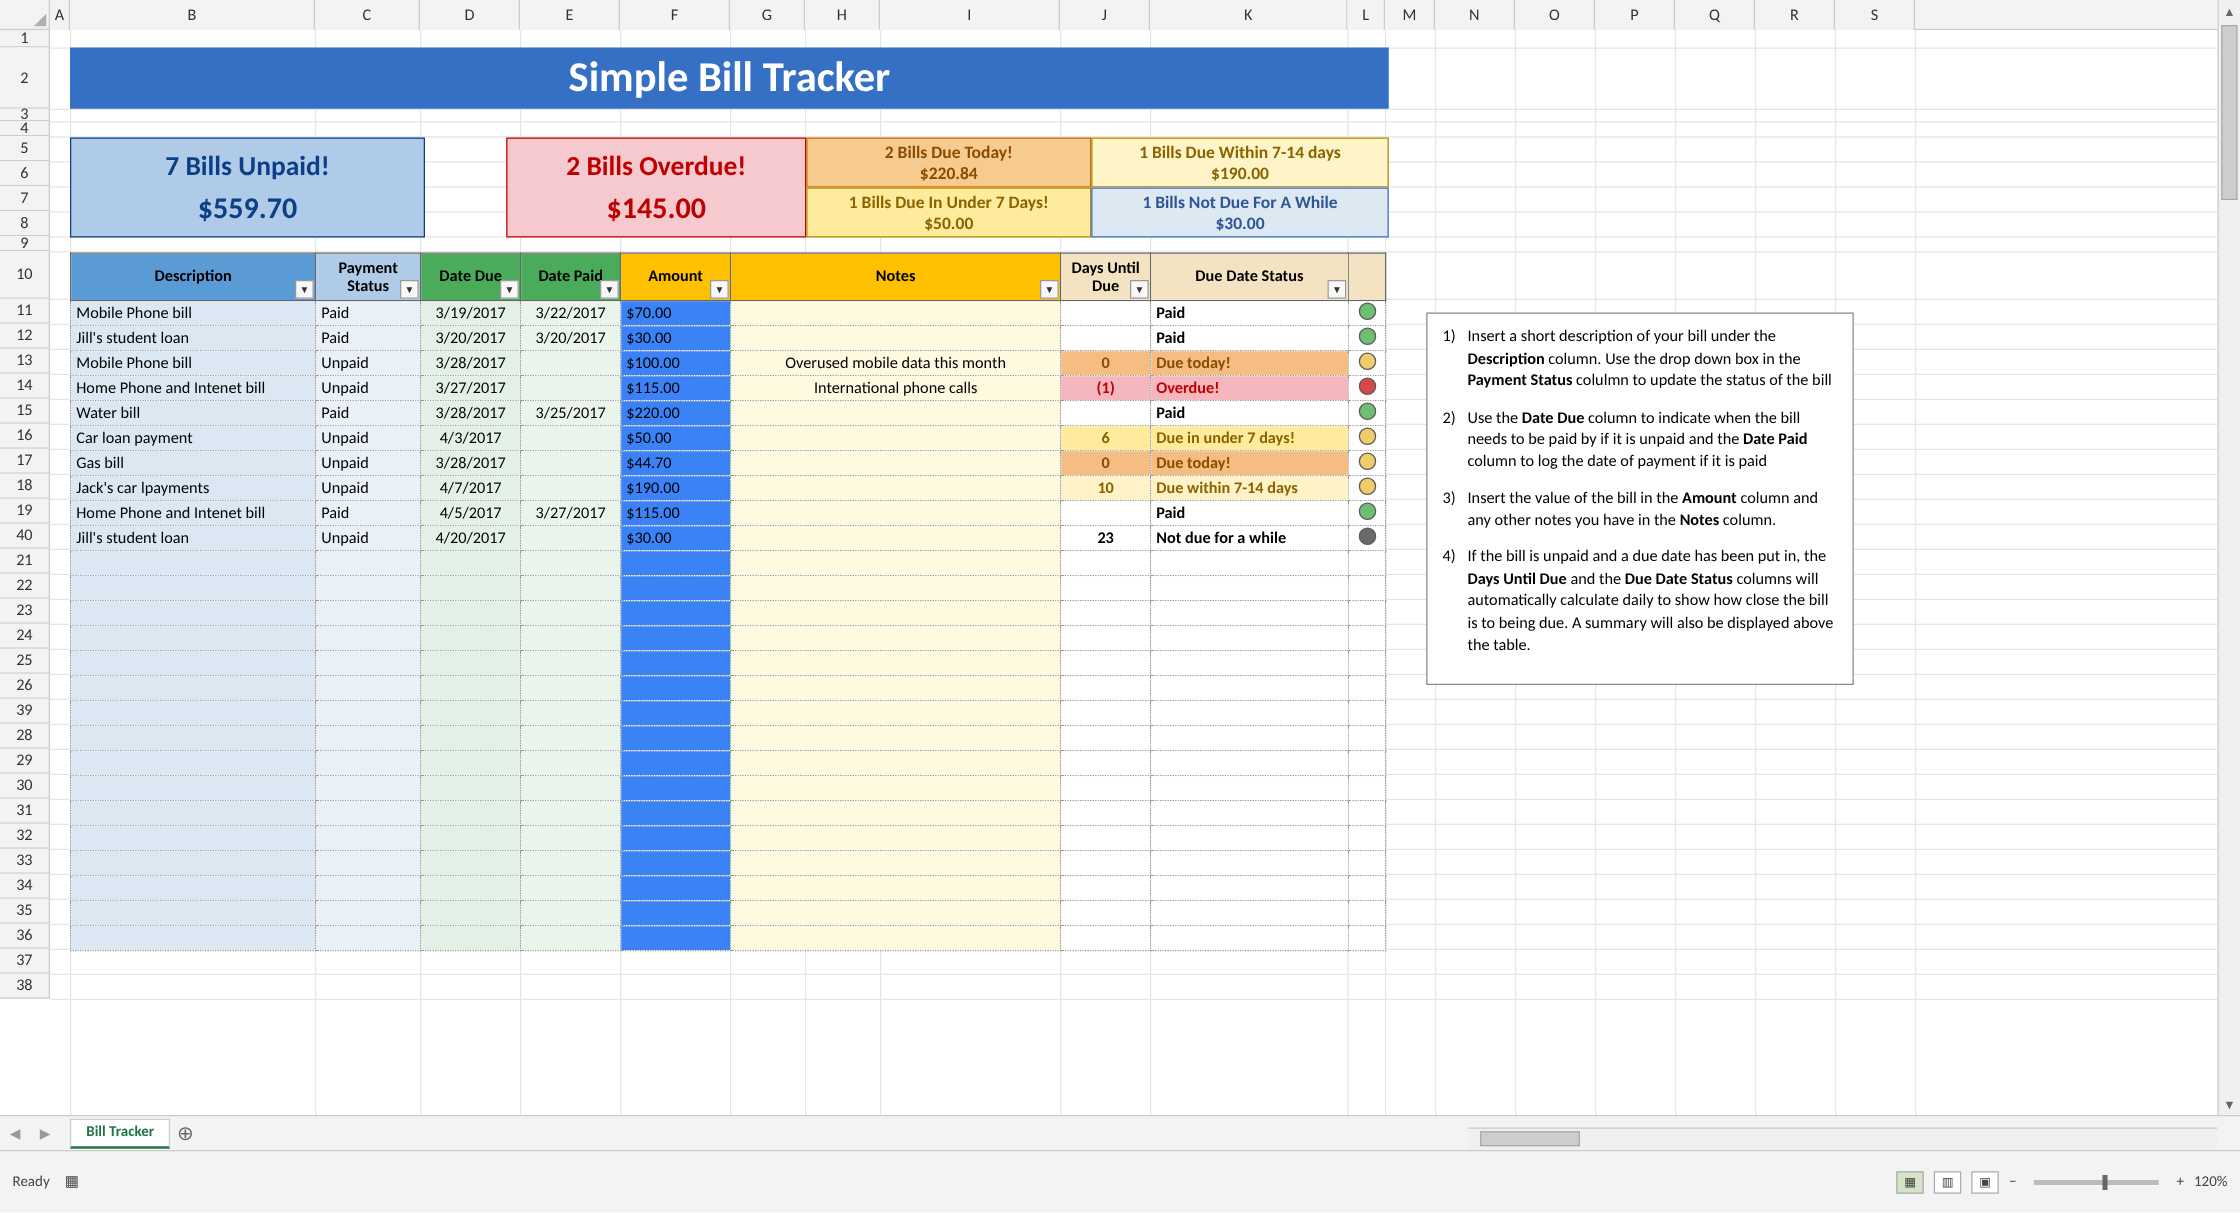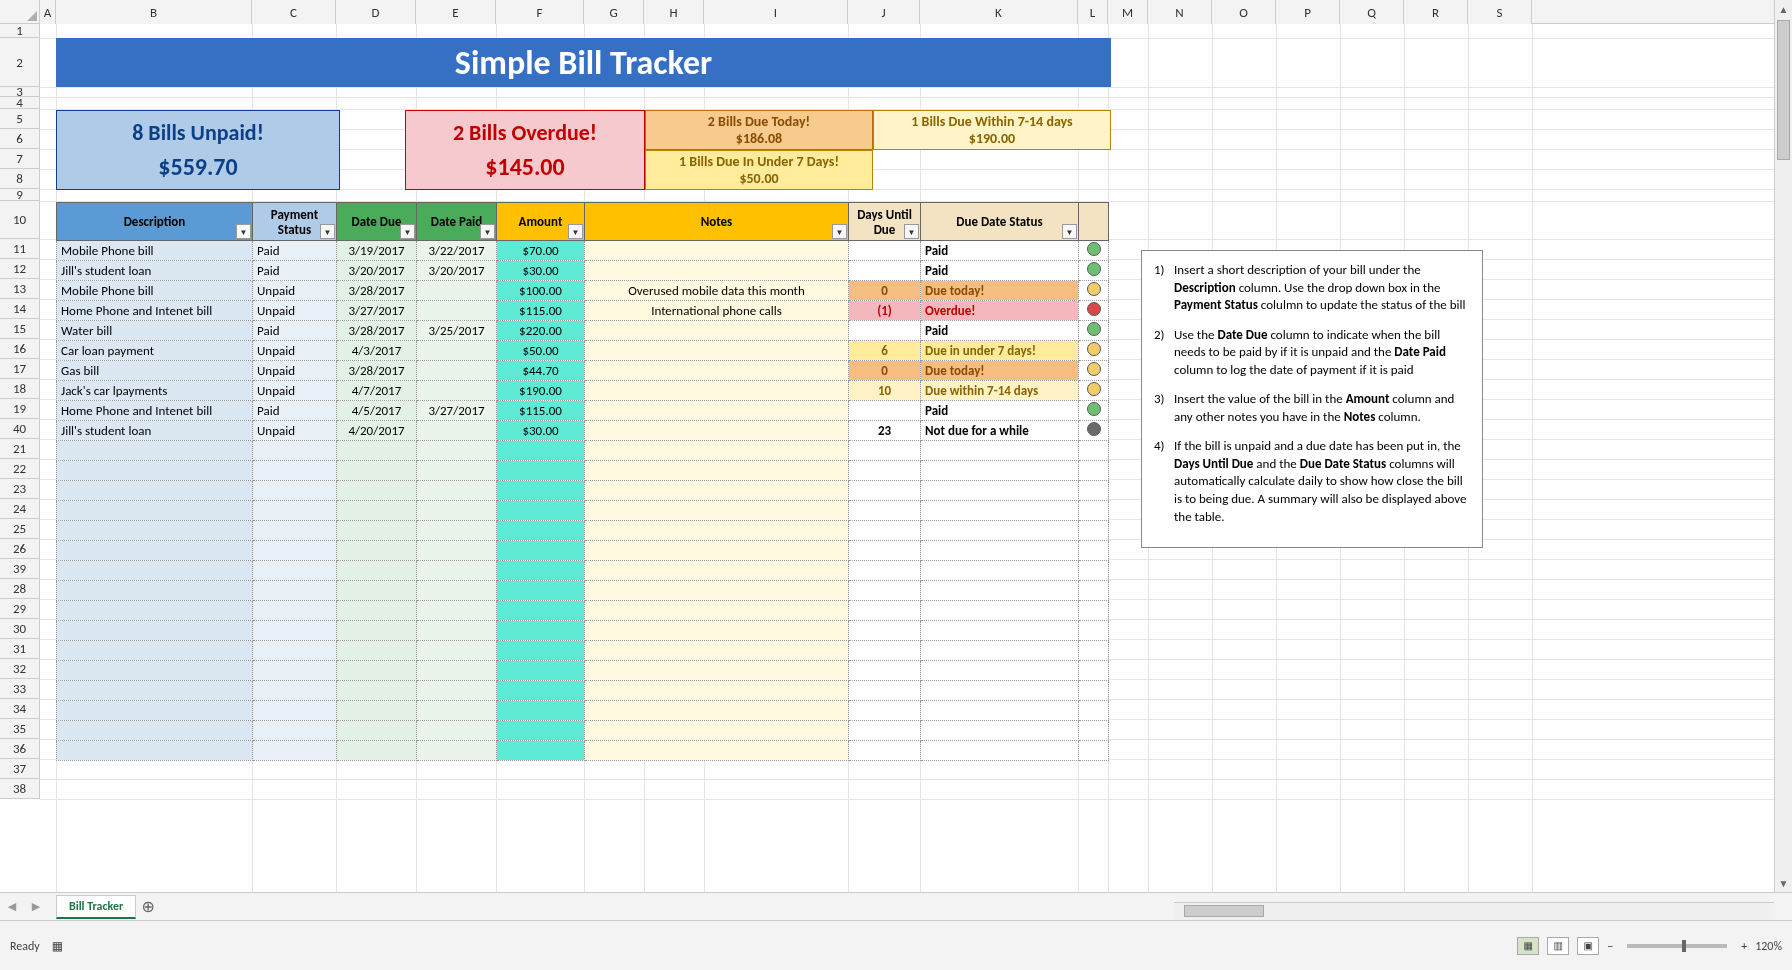--- a/index.html
+++ b/index.html
@@ -177,21 +177,21 @@
   background: #f8f8f8;
   border: 1px solid #999;
   display: flex; align-items: center; justify-content: center;
   font-size: 8px; color: #333;
 }
 
 .c-desc   { background: #dbe8f4; padding-left: 6px;}
 .c-status { background: #e9f0f8; padding-left: 4px;}
 .c-due    { background: #e3f0e5; text-align: center;}
 .c-paid   { background: #eaf4eb; text-align: center;}
-.c-amt    { background: #5eead4; text-align: center; padding-right: 6px;}
+.c-amt    { background: #3b82f6; text-align: left; padding-right: 6px;}
 .c-notes  { background: #fff9e0; text-align: center;}
 .c-days   { background: #fff; text-align: center; font-weight: bold;}
 .c-stat   { background: #fff; font-weight: bold; padding-left: 6px;}
 .c-ind    { background: #fff; text-align: center;}
 
 .row-duetoday .c-days, .row-duetoday .c-stat { background:#f6bd82; color:#8a4c00; }
 .row-overdue  .c-days, .row-overdue  .c-stat { background:#f3b7bd; color:#c00000; }
 .row-due7     .c-days, .row-due7     .c-stat { background:#ffeb9c; color:#8a6400; }
 .row-due14    .c-days, .row-due14    .c-stat { background:#fff2c7; color:#8a6400; }
 
@@ -409,38 +409,42 @@
       <div class="frow" style="top:695px"></div>
       <div class="frow" style="top:715px"></div>
       <div class="frow" style="top:735px"></div>
       <div class="frow" style="top:755px"></div>
       <div class="frow" style="top:775px"></div>
     </div>
 
   <div class="title-bar">Simple Bill Tracker</div>
 
   <div class="sum-box sum-unpaid">
-    <div class="l1">8 Bills Unpaid!</div>
+    <div class="l1">7 Bills Unpaid!</div>
     <div class="l2">$559.70</div>
   </div>
   <div class="sum-box sum-overdue">
     <div class="l1">2 Bills Overdue!</div>
     <div class="l2">$145.00</div>
   </div>
   <div class="sum-box sum-small sum-duetoday">
     <div class="l1">2 Bills Due Today!</div>
-    <div class="l2">$186.08</div>
+    <div class="l2">$220.84</div>
   </div>
   <div class="sum-box sum-small sum-due7">
     <div class="l1">1 Bills Due In Under 7 Days!</div>
     <div class="l2">$50.00</div>
   </div>
   <div class="sum-box sum-small sum-due14">
     <div class="l1">1 Bills Due Within 7-14 days</div>
     <div class="l2">$190.00</div>
+  </div>
+  <div class="sum-box sum-small sum-duenot">
+    <div class="l1">1 Bills Not Due For A While</div>
+    <div class="l2">$30.00</div>
   </div>
 
   <table class="tbl">
     <thead>
       <tr>
         <th class="th-desc"><span>Description</span><span class="filter-arrow">▼</span></th>
         <th class="th-status"><span>Payment Status</span><span class="filter-arrow">▼</span></th>
         <th class="th-due"><span>Date Due</span><span class="filter-arrow">▼</span></th>
         <th class="th-paid"><span>Date Paid</span><span class="filter-arrow">▼</span></th>
         <th class="th-amt"><span>Amount</span><span class="filter-arrow">▼</span></th>

